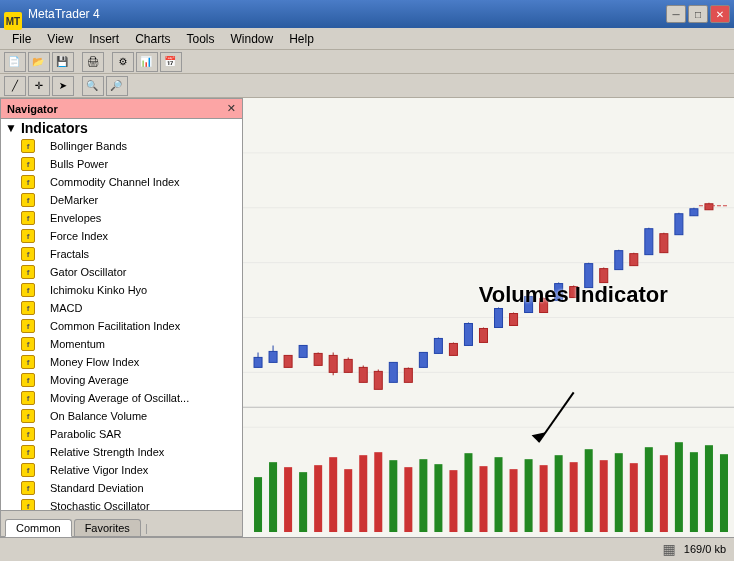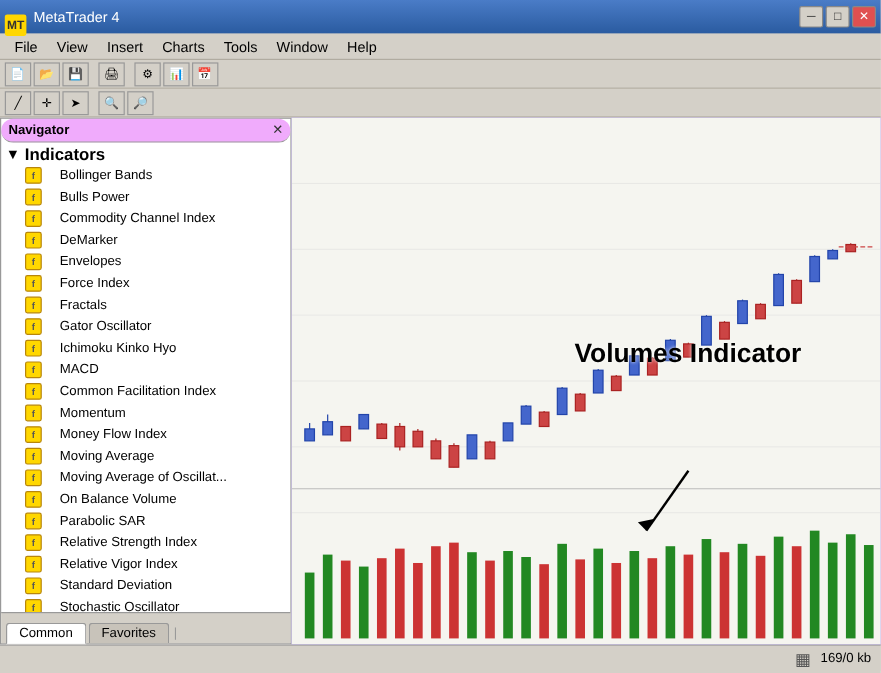--- a/index.html
+++ b/index.html
@@ -100,27 +100,26 @@
     .navigator {
       width: 243px;
       background: white;
       border: 1px solid #999;
       display: flex;
       flex-direction: column;
       flex-shrink: 0;
     }
     .navigator-header {
       height: 20px;
-      background: #f0abfc;
+      background: #fca5a5;
       border-bottom: 1px solid #999;
       display: flex;
       align-items: center;
       padding: 0 6px;
       justify-content: space-between;
-      border-radius: 10px;
     }
     .navigator-title {
       font-size: 11px;
       font-weight: bold;
     }
     .nav-close {
       cursor: pointer;
       font-size: 11px;
       color: #333;
     }
@@ -178,21 +177,21 @@
     }
     .nav-tab-divider {
       font-size: 11px;
       padding: 2px 2px;
       color: #999;
     }
 
     
     .chart-area {
       flex: 1;
-      background: #c4b5fd;
+      background: #4d7c0f;
       position: relative;
       overflow: hidden;
     }
 
     
     .chart-svg {
       width: 100%;
       height: 100%;
     }
 

